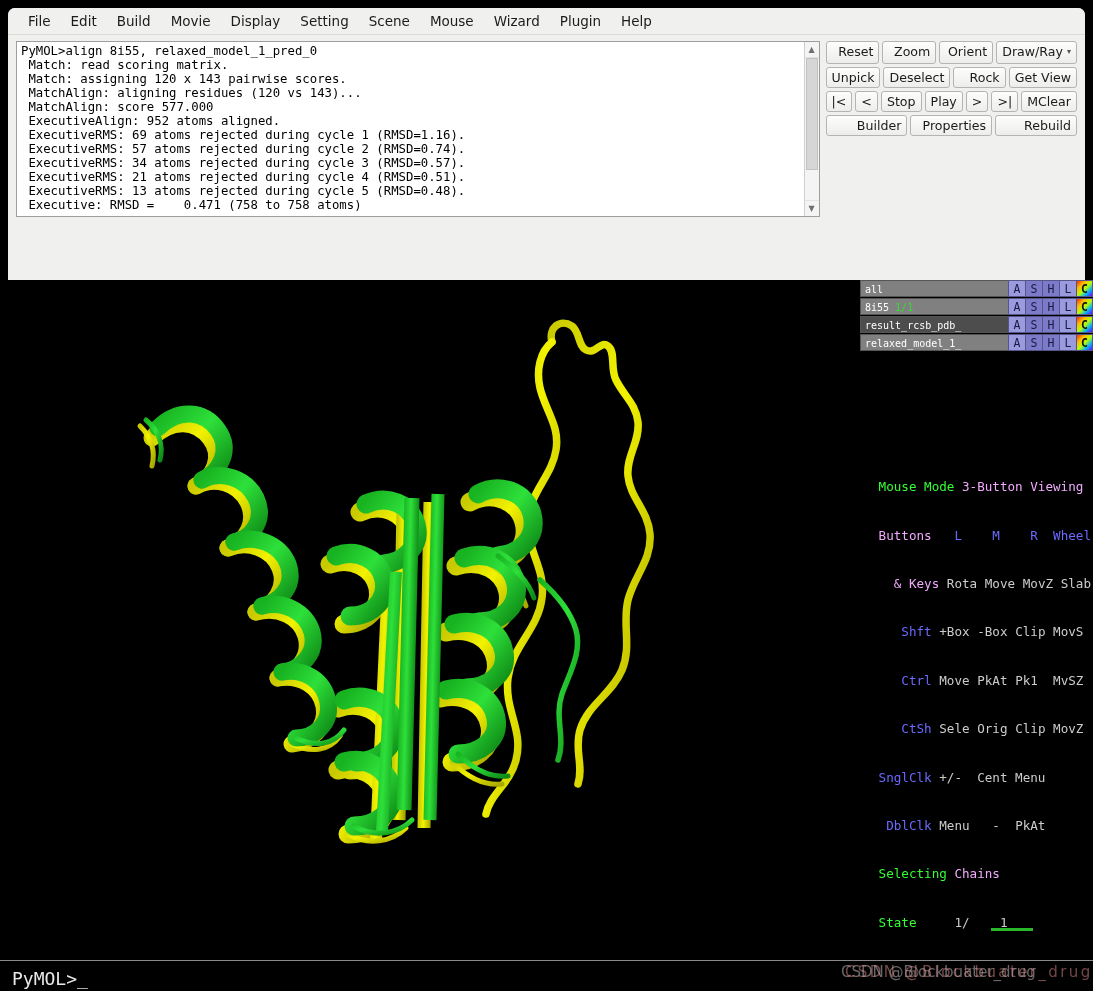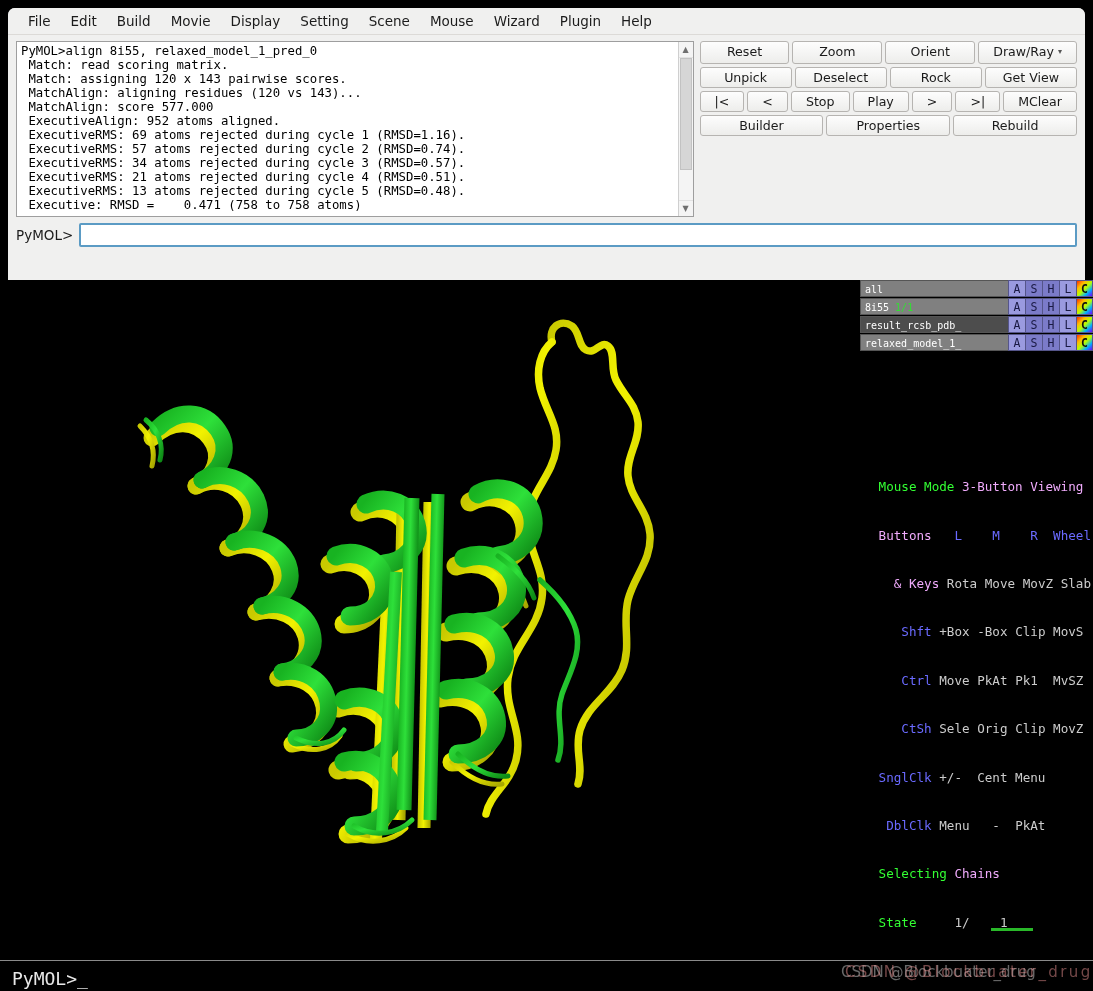--- a/index.html
+++ b/index.html
@@ -132,22 +132,22 @@
     display: flex;
     margin-bottom: 3px;
     gap: 3px;
   }
   .pbtn {
     background: linear-gradient(#fdfdfd, #ededeb);
     border: 1px solid #b6b4b1;
     border-radius: 3px;
     font-size: 12.6px;
     color: #1b1b1b;
-    padding: 2px 14px;
-    text-align: center;
+    padding: 2px 5px;
+    text-align: right;
     font-family: "DejaVu Sans", sans-serif;
     white-space: nowrap;
     line-height: 15px;
   }
   .pbtn.flex { flex: 1; }
   .pbtn.arrow-caret::after {
     content: "\25BE";
     font-size: 8px;
     margin-left: 4px;
     color: #555;
@@ -372,24 +372,20 @@
         <div class="pbtn flex">MClear</div>
       </div>
       <div class="btn-row">
         <div class="pbtn flex">Builder</div>
         <div class="pbtn flex">Properties</div>
         <div class="pbtn flex">Rebuild</div>
       </div>
     </div>
   </div>
 
-  <div id="cmdline-row">
-    <div id="cmd-label">PyMOL&gt;</div>
-    <input id="cmd-input" type="text" value="" style="">
-  </div>
 </div>
 
 <div id="viewport">
 
   <svg id="molecule-svg" width="1093" height="681" viewBox="0 0 1093 681">
     <defs>
       <linearGradient id="gGreen" x1="0" y1="0" x2="1" y2="1">
         <stop offset="0%" stop-color="#18b321"></stop>
         <stop offset="45%" stop-color="#2ee03a"></stop>
         <stop offset="100%" stop-color="#0e8a16"></stop>

